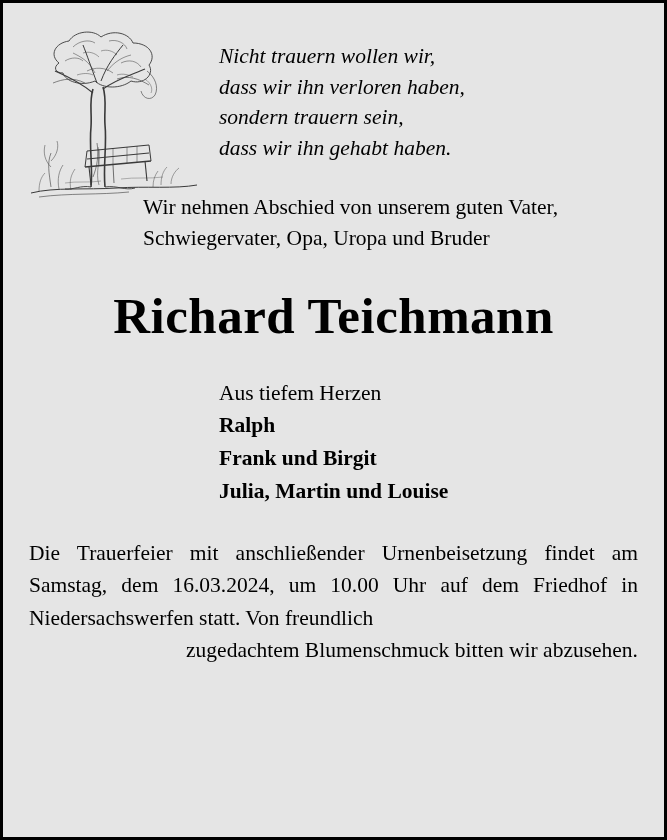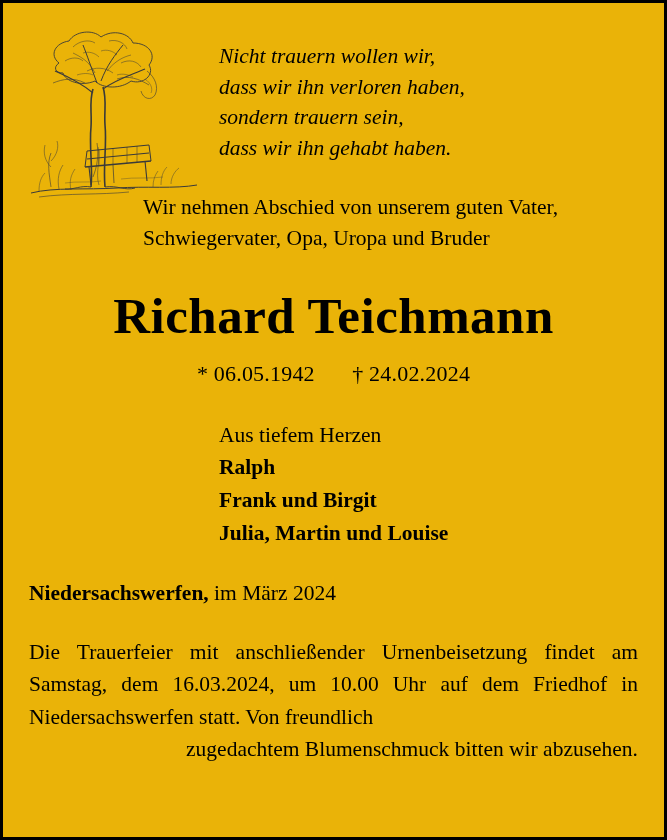--- a/index.html
+++ b/index.html
@@ -12,21 +12,21 @@
     height: 840px;
     font-family: "Liberation Serif", serif;
     color: #000000;
     overflow: hidden;
   }
   .obituary {
     position: relative;
     box-sizing: border-box;
     width: 667px;
     height: 840px;
-    background: #eab308;
+    background: #e5e5e5;
     border: 3px solid #000000;
     padding: 18px 26px 10px 26px;
   }
 
   
   .illustration {
     position: absolute;
     left: 22px;
     top: 24px;
     width: 176px;
@@ -173,38 +173,27 @@
     <div>Nicht trauern wollen wir,</div>
     <div>dass wir ihn verloren haben,</div>
     <div>sondern trauern sein,</div>
     <div>dass wir ihn gehabt haben.</div>
   </div>
 
   <div class="intro">Wir nehmen Abschied von unserem guten Vater, Schwiegervater, Opa, Uropa und Bruder</div>
 
   <div class="name">Richard Teichmann</div>
 
-  <div class="dates">
-    <span>*</span>
-    <span>06.05.1942</span>
-    <span class="sep"></span>
-    <span>†</span>
-    <span>24.02.2024</span>
-  </div>
 
   <div class="family">
     <div class="lead">Aus tiefem Herzen</div>
     <div class="bold">Ralph</div>
     <div class="bold">Frank und Birgit</div>
     <div class="bold">Julia, Martin und Louise</div>
   </div>
 
-  <div class="placeline">
-    <span class="place">Niedersachswerfen,</span>
-    <span>im März 2024</span>
-  </div>
 
   <div class="closing">
     <span>Die Trauerfeier mit anschließender Urnenbeisetzung findet am Samstag, dem 16.03.2024, um 10.00 Uhr auf dem Friedhof in Niedersachswerfen statt. Von freundlich</span>
     <div class="lastline">zugedachtem Blumenschmuck bitten wir abzusehen.</div>
   </div>
 
 </div>
 
 </body></html>

